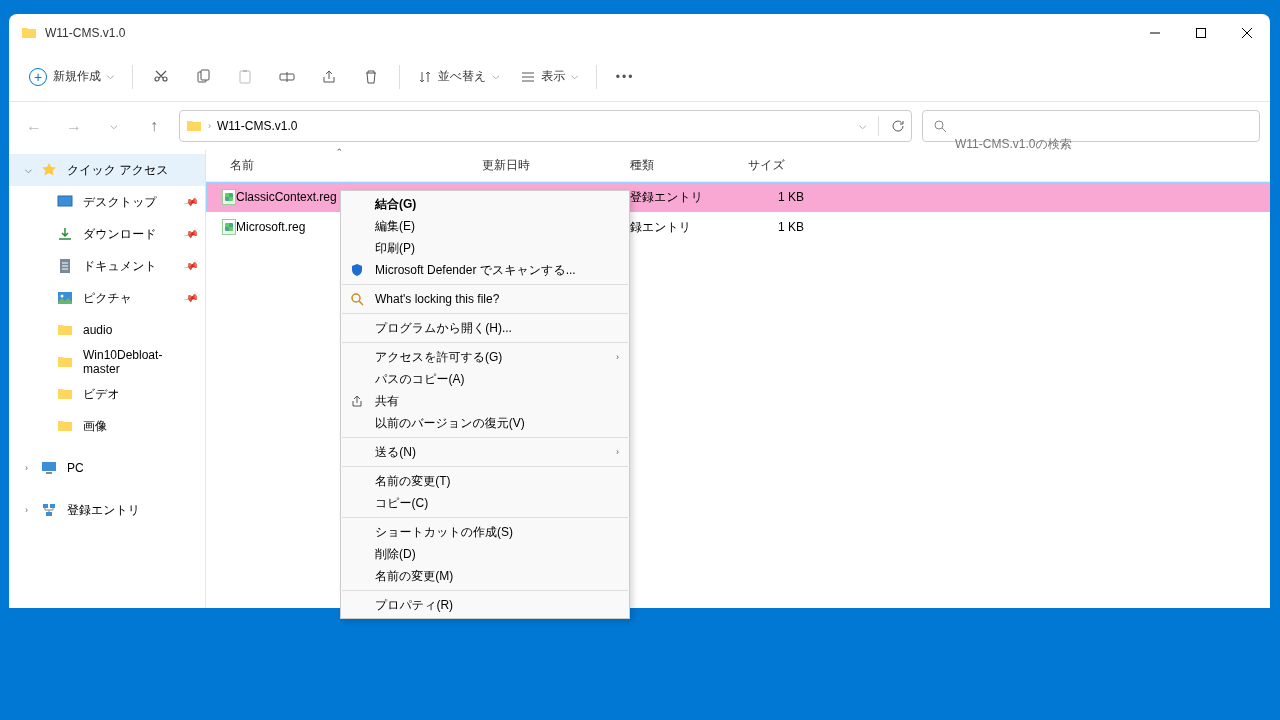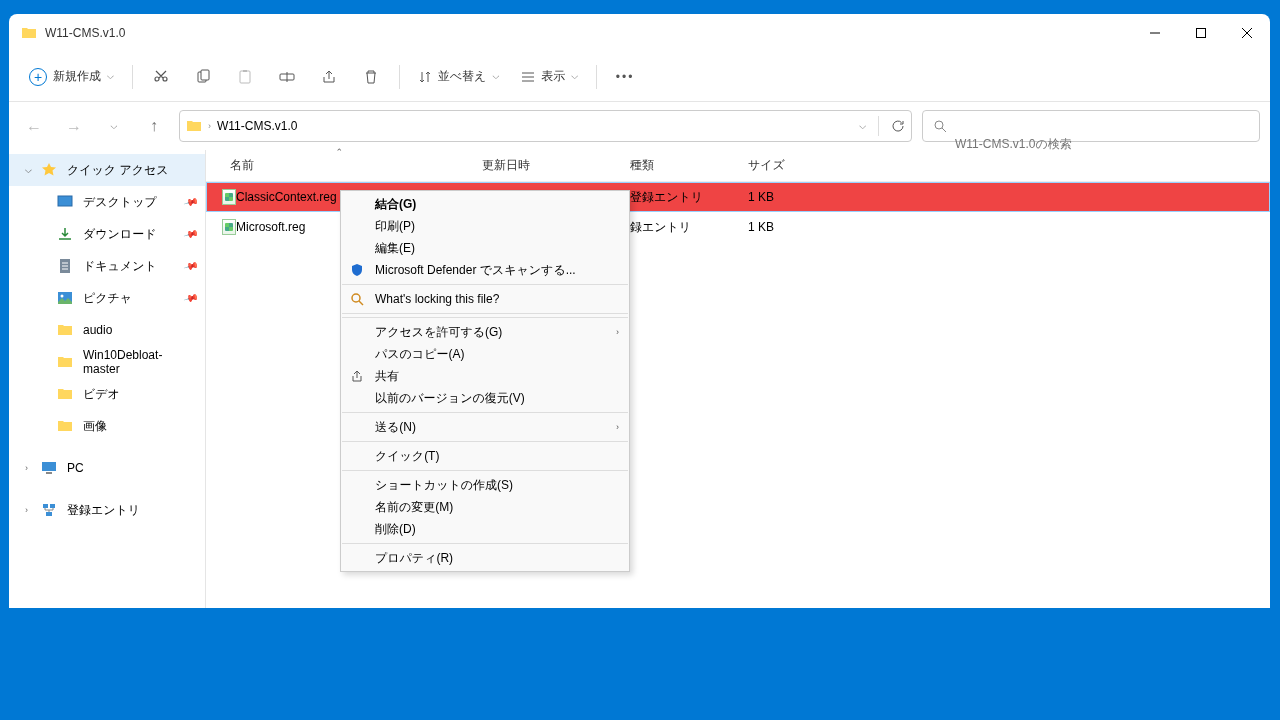--- a/index.html
+++ b/index.html
@@ -35,25 +35,25 @@
 .main { flex: 1; border-left: 1px solid #e5e5e5; }
 .cols { height: 32px; border-bottom: 1px solid #eee; display: flex; align-items: center; font-size: 12px; color: #333; padding-left: 16px; }
 .col-name { width: 252px; position: relative; }
 .col-name .sort { position: absolute; right: 130px; top: -10px; font-size: 9px; color: #666; }
 .col-date { width: 148px; }
 .col-type { width: 118px; }
 .col-size { width: 72px; text-align: left; }
 .colh { padding: 0 8px; border-right: 1px solid transparent; }
 .rows { }
 .row { height: 30px; display: flex; align-items: center; font-size: 12px; padding-left: 16px; }
-.row.sel { background: #ef4444; border: 1px solid #99d1ff; padding-left: 15px; }
+.row.sel { background: #f9a8d4; border: 1px solid #99d1ff; padding-left: 15px; }
 .row .c-name { width: 252px; display: flex; align-items: center; }
 .row .c-date { width: 148px; padding: 0 8px; }
 .row .c-type { width: 118px; padding: 0 8px; }
-.row .c-size { width: 72px; text-align: left; padding: 0 8px; }
+.row .c-size { width: 72px; text-align: right; padding: 0 8px; }
 .ctxmenu { position: absolute; left: 340px; top: 190px; width: 290px; background: #f9f9f9; border: 1px solid #ccc; box-shadow: 3px 3px 6px rgba(0,0,0,0.15); font-size: 12px; padding: 2px 0; }
 .ctxitem { height: 22px; display: flex; align-items: center; padding: 0 30px 0 34px; position: relative; }
 .ctxitem .cico { position: absolute; left: 8px; width: 16px; height: 16px; display: flex; align-items: center; justify-content: center; }
 .ctxitem .sub { position: absolute; right: 10px; font-size: 9px; color: #555; }
 .ctxitem.bold { font-weight: bold; }
 .ctxsep { height: 1px; background: #ddd; margin: 3px 1px; }
 .folder-svg { fill: #ffd75e; }
 .reg-ico { background: linear-gradient(#fff,#e8f4e8); border: 1px solid #9c9; display: inline-block; width: 14px; height: 16px; position: relative; }
 .reg-ico::after { content: ""; position: absolute; left: 2px; top: 3px; width: 8px; height: 8px; background: conic-gradient(#4a8 0 90deg, #6c6 90deg 180deg, #4a8 180deg 270deg, #6c6 270deg 360deg); border-radius: 1px; }
 </style>
@@ -294,44 +294,47 @@
         </div>
     </div>
   </div>
 </div>
 
 <div class="ctxmenu" id="ctxmenu">
     <div class="ctxitem bold">
       <span>結合(G)</span>
     </div>
     <div class="ctxitem">
+      <span>編集(E)</span>
+    </div>
+    <div class="ctxitem">
       <span>印刷(P)</span>
-    </div>
-    <div class="ctxitem">
-      <span>編集(E)</span>
     </div>
     <div class="ctxitem">
       <span class="cico">
         <svg width="14" height="14" viewBox="0 0 14 14">
           <path d="M7 1l5 2v4c0 3-2 5-5 6-3-1-5-3-5-6V3z" fill="#1f6dd0"></path>
         </svg>
       </span>
       <span>Microsoft Defender でスキャンする...</span>
     </div>
     <div class="ctxsep"></div>
     <div class="ctxitem">
       <span class="cico">
         <svg width="14" height="14" viewBox="0 0 14 14">
           <circle cx="6" cy="6" r="4" fill="none" stroke="#d08a1f" stroke-width="1.5"></circle>
           <line x1="9" y1="9" x2="13" y2="13" stroke="#d08a1f" stroke-width="1.5"></line>
         </svg>
       </span>
       <span>What's locking this file?</span>
     </div>
     <div class="ctxsep"></div>
+    <div class="ctxitem">
+      <span>プログラムから開く(H)...</span>
+    </div>
     <div class="ctxsep"></div>
     <div class="ctxitem">
       <span>アクセスを許可する(G)</span>
       <span class="sub">›</span>
     </div>
     <div class="ctxitem">
       <span>パスのコピー(A)</span>
     </div>
     <div class="ctxitem">
       <span class="cico">
@@ -344,29 +347,32 @@
     <div class="ctxitem">
       <span>以前のバージョンの復元(V)</span>
     </div>
     <div class="ctxsep"></div>
     <div class="ctxitem">
       <span>送る(N)</span>
       <span class="sub">›</span>
     </div>
     <div class="ctxsep"></div>
     <div class="ctxitem">
-      <span>クイック(T)</span>
+      <span>名前の変更(T)</span>
+    </div>
+    <div class="ctxitem">
+      <span>コピー(C)</span>
     </div>
     <div class="ctxsep"></div>
     <div class="ctxitem">
       <span>ショートカットの作成(S)</span>
     </div>
     <div class="ctxitem">
+      <span>削除(D)</span>
+    </div>
+    <div class="ctxitem">
       <span>名前の変更(M)</span>
     </div>
-    <div class="ctxitem">
-      <span>削除(D)</span>
-    </div>
     <div class="ctxsep"></div>
     <div class="ctxitem">
       <span>プロパティ(R)</span>
     </div>
   </div>
 
 </body></html>

